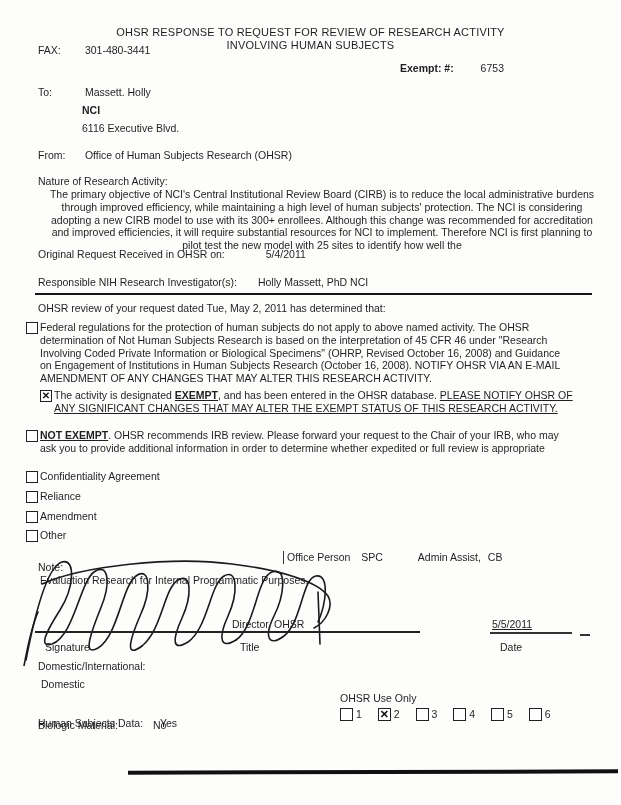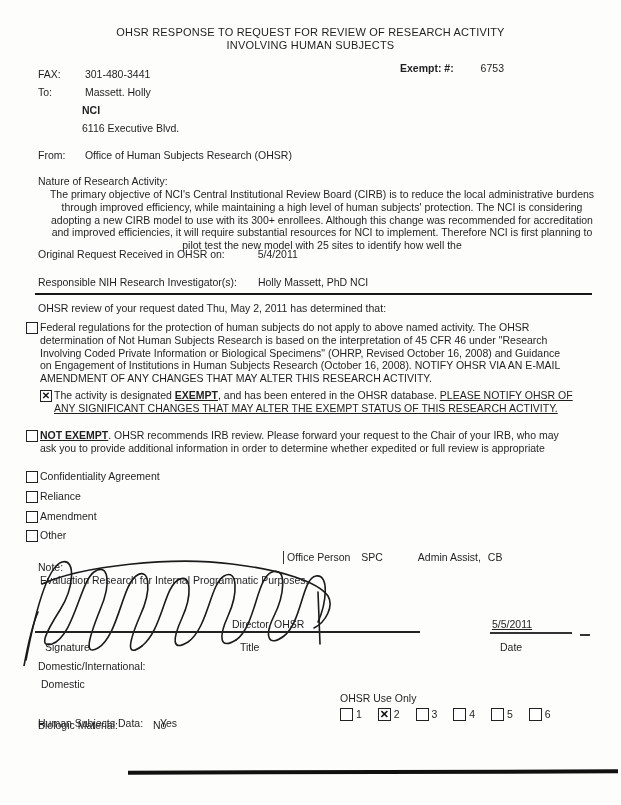--- a/index.html
+++ b/index.html
@@ -40,21 +40,21 @@
 </head>
 <body>
 
 <div class="page">
 
   <div class="abs title">
     <div>OHSR RESPONSE TO REQUEST FOR REVIEW OF RESEARCH ACTIVITY</div>
     <div>INVOLVING HUMAN SUBJECTS</div>
   </div>
 
-  <div class="abs" style="top:68px;left:38px;">
+  <div class="abs" style="top:44px;left:38px;">
     <span class="lbl" style="width:44px;">FAX:</span>
     <span>301-480-3441</span>
   </div>
   <div class="abs" style="top:62px;left:400px;">
     <span class="bold">Exempt: #:</span>
     <span style="margin-left:24px;">6753</span>
   </div>
 
   <div class="abs" style="top:86px;left:38px;">
     <span class="lbl" style="width:44px;">To:</span>
@@ -66,30 +66,30 @@
   <div class="abs" style="top:149px;left:38px;">
     <span class="lbl" style="width:44px;">From:</span>
     <span>Office of Human Subjects Research (OHSR)</span>
   </div>
 
   <div class="abs" style="top:175px;left:38px;">Nature of Research Activity:</div>
   <div class="abs para" style="top:188px;left:48px;">The primary objective of NCI's Central Institutional Review Board (CIRB) is to reduce the local administrative burdens through improved efficiency, while maintaining a high level of human subjects' protection. The NCI is considering adopting a new CIRB model to use with its 300+ enrollees.  Although this change was recommended for accreditation and improved efficiencies, it will require substantial resources for NCI to implement. Therefore NCI is first planning to pilot test the new model with 25 sites to identify how well the</div>
 
   <div class="abs" style="top:248px;left:38px;">
     <span>Original Request Received in OHSR on:</span>
-    <span style="margin-left:30px;">5/4/2011</span>
+    <span style="margin-left:38px;">5/4/2011</span>
   </div>
   <div class="abs" style="top:276px;left:38px;">
     <span>Responsible NIH Research Investigator(s):</span>
     <span style="margin-left:18px;">Holly Massett, PhD NCI</span>
   </div>
 
   <div class="abs rule" style="top:293px;left:35px;width:557px;"></div>
 
-  <div class="abs" style="top:302px;left:38px;">OHSR review of your request dated Thu, May 2, 2011 has determined that:</div>
+  <div class="abs" style="top:302px;left:38px;">OHSR review of your request dated Tue, May 2, 2011 has determined that:</div>
 
   <div class="opt" style="top:321px;">
     <span class="cb"></span>
     <div class="opt-text">Federal regulations for the protection of human subjects do not apply to above named activity.  The OHSR determination of Not Human Subjects Research is based on the interpretation of 45 CFR 46 under "Research Involving Coded Private Information or Biological Specimens" (OHRP, Revised October 16, 2008) and Guidance on Engagement of Institutions in Human Subjects Research (October 16, 2008). NOTIFY OHSR VIA AN E-MAIL AMENDMENT OF ANY CHANGES THAT MAY ALTER THIS RESEARCH ACTIVITY.</div>
   </div>
 
   <div class="opt" style="top:389px;justify-content:flex-end;">
     <span class="cb checked"></span>
     <div class="opt-text">
       <span>The activity is designated </span><span class="bu">EXEMPT</span><span>, and has been entered in the OHSR database.  </span><span class="u">PLEASE NOTIFY OHSR OF ANY SIGNIFICANT CHANGES THAT MAY ALTER THE EXEMPT STATUS OF THIS RESEARCH ACTIVITY.</span>

